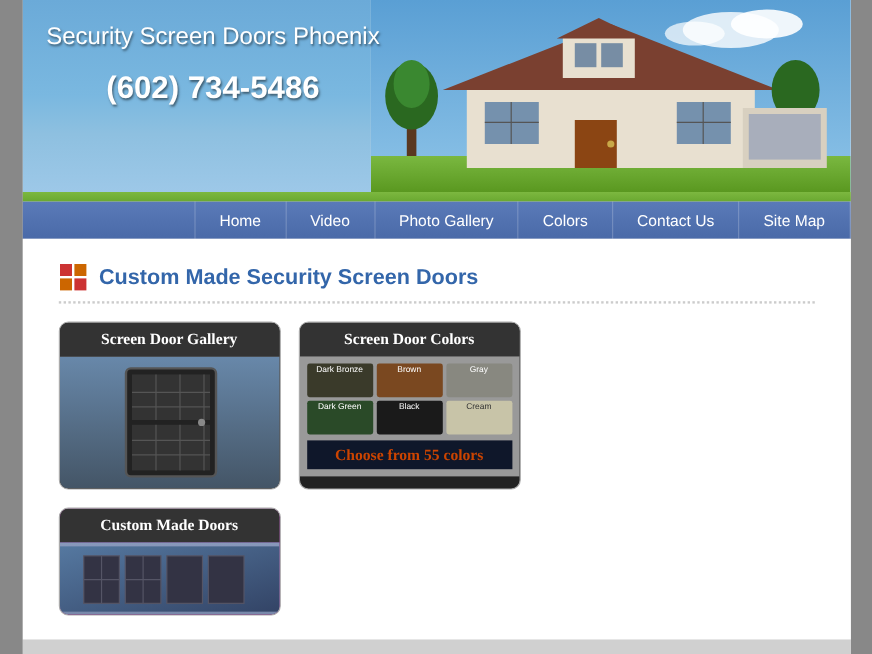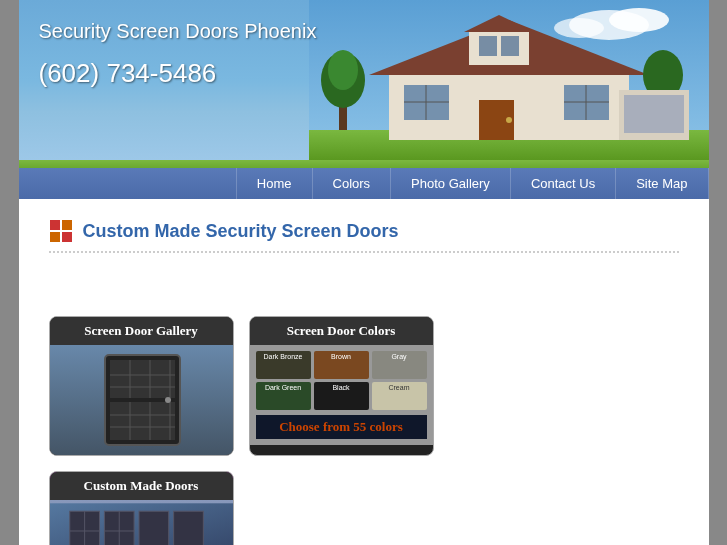--- a/index.html
+++ b/index.html
@@ -53,22 +53,23 @@
       color: white;
       font-size: 20px;
       font-weight: normal;
       text-shadow: 1px 1px 2px rgba(0,0,0,0.5);
       margin-bottom: 15px;
     }
 
     .site-phone {
       color: white;
       font-size: 26px;
-      font-weight: normal;
+      font-weight: bold;
       text-shadow: 1px 1px 2px rgba(0,0,0,0.5);
+      text-align: center;
     }
 
     
     .green-strip {
       height: 8px;
       background: linear-gradient(180deg, #7cb840 0%, #6aa830 100%);
     }
 
     
     .nav-bar {
@@ -135,21 +136,20 @@
       margin-bottom: 15px;
     }
 
     .card {
       border: 1px solid #aaa;
       border-radius: 8px;
       overflow: hidden;
       width: 185px;
       background: #222;
       flex-shrink: 0;
-      margin-top: 48px;
     }
 
     .card-title {
       background: #333;
       color: white;
       font-size: 13px;
       font-weight: bold;
       padding: 6px 10px;
       text-align: center;
       font-family: Georgia, serif;
@@ -264,22 +264,23 @@
     <div class="header-text">
       <div class="site-title">Security Screen Doors Phoenix</div>
       <div class="site-phone">(602) 734-5486</div>
     </div>
   </div>
 
   <div class="green-strip"></div>
 
   <nav class="nav-bar">
     <a class="nav-item" href="#">Home</a>
+    <a class="nav-item" href="#">Video</a>
+    <a class="nav-item" href="#">Photo Gallery</a>
     <a class="nav-item" href="#">Colors</a>
-    <a class="nav-item" href="#">Photo Gallery</a>
     <a class="nav-item" href="#">Contact Us</a>
     <a class="nav-item" href="#">Site Map</a>
   </nav>
 
   <div class="main-content">
 
     <div class="section-title-row">
 
       <svg class="title-icon" viewBox="0 0 24 24" xmlns="http://www.w3.org/2000/svg">
         <rect x="1" y="1" width="10" height="10" fill="#cc3333"></rect>

